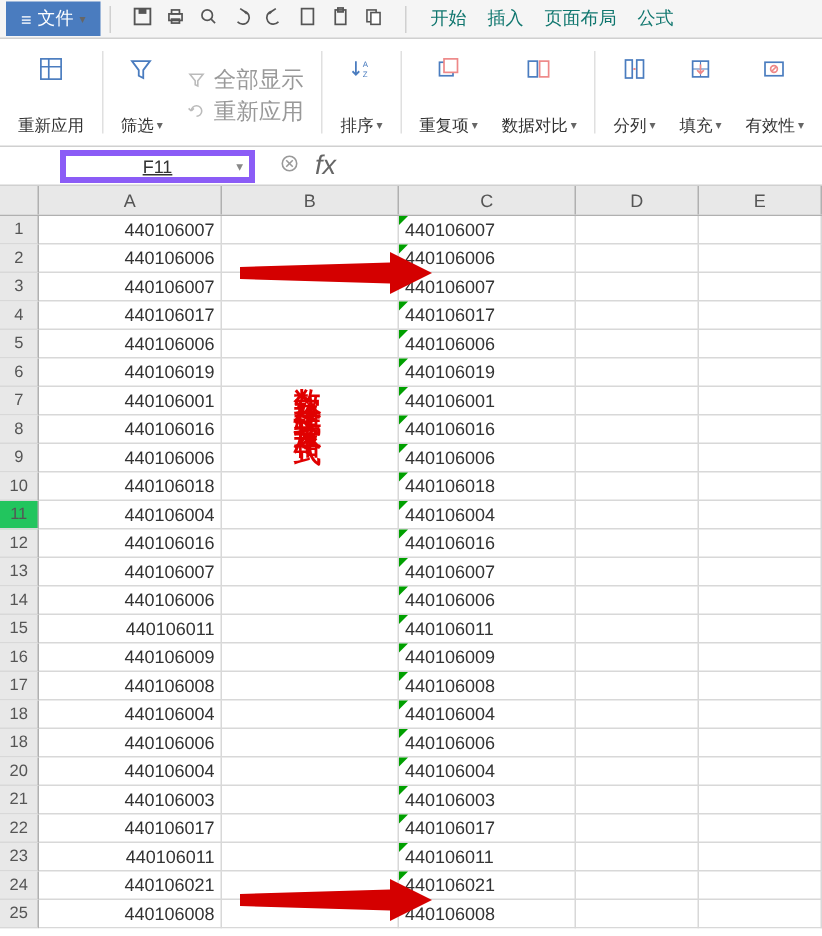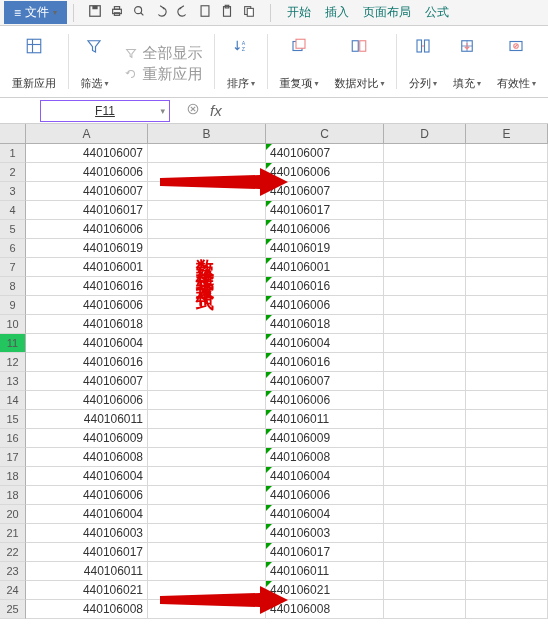--- a/index.html
+++ b/index.html
@@ -17,23 +17,23 @@
 .ribbon { height: 72px; border-bottom: 1px solid #d0d0d0; display: flex; align-items: stretch; padding: 4px 6px; gap: 4px; background: #fff; }
 .ribbon-group { display: flex; flex-direction: column; align-items: center; justify-content: space-between; padding: 2px 6px; position: relative; }
 .ribbon-sep { width: 1px; background: #e0e0e0; margin: 4px 2px; }
 .ribbon-icon-large { width: 28px; height: 28px; display: flex; align-items: center; justify-content: center; margin-bottom: 2px; }
 .ribbon-label { font-size: 11px; color: #333; white-space: nowrap; display: flex; align-items: center; gap: 2px; }
 .ribbon-stack { display: flex; flex-direction: column; gap: 2px; font-size: 15px; color: #999; }
 .stack-item { display: flex; align-items: center; gap: 4px; white-space: nowrap; }
 
 
 .ref-bar { height: 26px; border-bottom: 1px solid #d0d0d0; display: flex; align-items: center; }
-.ref-name { width: 130px; display: flex; justify-content: center; align-items: center; height: 22px; border: 1px solid #8b5cf6; margin: 0 4px 0 40px; font-size: 12px; position: relative; text-decoration: underline; }
+.ref-name { width: 130px; display: flex; justify-content: center; align-items: center; height: 22px; border: 4px solid #8b5cf6; margin: 0 4px 0 40px; font-size: 12px; position: relative; text-decoration: underline; }
 .ref-dd { position: absolute; right: 4px; font-size: 9px; color: #888; }
-.fx-icons { display: flex; gap: 10px; padding: 0 12px; color: #888; font-size: 15px; align-items: center; }
+.fx-icons { display: flex; gap: 10px; padding: 0 12px; color: #888; font-size: 18px; align-items: center; }
 .fx-label { font-style: italic; color: #666; }
 
 
 .grid { position: relative; overflow: hidden; width: 100%; }
 .col-headers { display: flex; height: 20px; background: #e8e8e8; border-bottom: 1px solid #b0b0b0; }
 .corner { width: 26px; border-right: 1px solid #b0b0b0; background: #e8e8e8; }
 .col-h { border-right: 1px solid #b0b0b0; text-align: center; line-height: 20px; font-size: 12px; color: #555; background: #e8e8e8; }
 .col-A { width: 122px; } .col-B { width: 118px; } .col-C { width: 118px; } .col-D { width: 82px; } .col-E { width: 82px; }
 
 .rows { }

